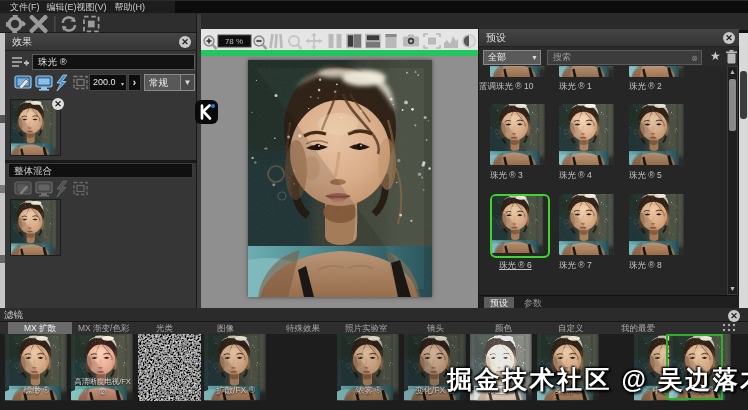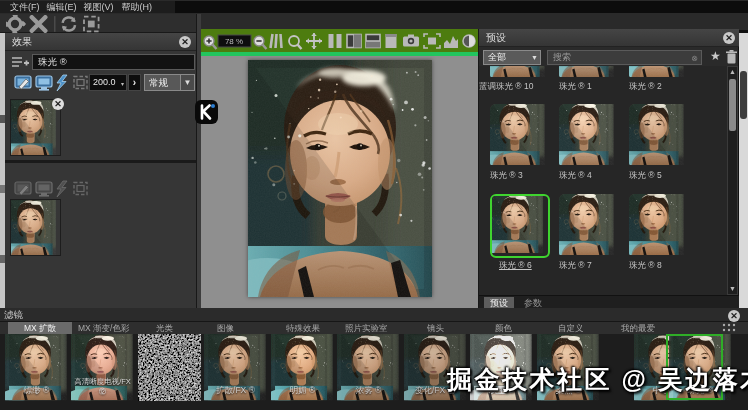--- a/index.html
+++ b/index.html
@@ -160,21 +160,21 @@
       </filter>
       <filter id="noiseF">
         <feTurbulence type="fractalNoise" baseFrequency="0.55" numOctaves="3" result="n"></feTurbulence>
  <feColorMatrix in="n" type="matrix" values="1.6 0 0 0 -0.55 1.6 0 0 0 -0.55 1.6 0 0 0 -0.55 0 0 0 0 1"></feColorMatrix>
 </filter>
 </defs>
 </svg>
 
 <div class="abs" style="left:0;top:0;width:748px;height:14px;background:#0c0c0c;border-top:1px solid #2a2a2a;"></div>
 <div class="abs" style="left:0;top:1px;width:175px;height:13px;background:#1d1d1d;color:#cccccc;font-size:9px;line-height:13px;">
- <span style="margin-left:10px">文件(F)</span><span style="margin-left:7px">编辑(E)</span><span style="margin-left:7px">视图(V)</span><span style="margin-left:8px">帮助(H)</span>
+ <span style="margin-left:10px">文件(F)</span><span style="margin-left:7px">编辑(E)</span><span style="">视图(V)</span><span style="margin-left:8px">帮助(H)</span>
 </div>
 
 <div class="abs" style="left:0;top:13px;width:748px;height:17px;background:#2a2a2a;"></div>
 
 <div class="abs" style="left:0;top:14px;width:196px;height:19px;background:#2e2e2e;border-bottom:1px solid #191919;">
  <svg class="abs" style="left:6px;top:1px" width="101" height="18" viewBox="0 0 90 16">
   <g fill="#9a9a9a" stroke="none">
    <g transform="translate(8,8)">
           <circle r="5.2" fill="none" stroke="#9a9a9a" stroke-width="3"></circle>
     <g fill="#9a9a9a">
@@ -247,20 +247,22 @@
  <div class="abs" style="left:175px;top:42px;width:14px;height:15px;background:#4a4a4a;border-left:1px solid #8a8a8a;color:#ddd;font-size:8px;text-align:center;line-height:15px;">▼</div>
 
  <div class="abs" style="left:5px;top:66px;width:51px;height:57px;overflow:hidden;border:1px solid #1d1d1d;">
   <svg width="51" height="57" viewBox="18 4 150 168" preserveAspectRatio="xMidYMid slice">
         <use href="#p"></use>
       </svg>
  </div>
  <div class="abs cx" style="left:47px;top:65px;background:#dedede;">✕</div>
 
  <div class="abs" style="left:0;top:127px;width:191px;height:3px;background:#1a1a1a;"></div>
+ <div class="abs" style="left:3px;top:130px;width:185px;height:15px;background:#101010;border:1px solid #3c3c3c;color:#cfcfcf;font-size:9.5px;line-height:13px;">
+  <span style="margin-left:5px">整体混合</span></div>
  <svg class="abs" style="left:9px;top:147px" width="75" height="18" viewBox="0 0 75 18">
   <g opacity="0.55">
    <rect x="1" y="2" width="16" height="12" rx="2" fill="#555" stroke="#8a8a8a" stroke-width="1.2"></rect>
    <rect x="3.5" y="4.5" width="11" height="7" fill="#777"></rect>
    <path d="M5,13 L12,5 L14.5,7.5 L7.5,15 Z" fill="#bbb" stroke="#555" stroke-width="0.7"></path>
    <rect x="22" y="2" width="16" height="11" rx="2" fill="#555" stroke="#9a9a9a" stroke-width="1.2"></rect>
    <rect x="24.5" y="4.5" width="11" height="6" fill="#8a8a8a"></rect>
    <rect x="27" y="13" width="6" height="2" fill="#9a9a9a"></rect>
         <rect x="25" y="15" width="10" height="1.6" fill="#9a9a9a"></rect>
    <path d="M49,1 L43,9 L47,9 L43,17 L52,7.5 L48,7.5 L53,1 Z" fill="#666" stroke="#999" stroke-width="0.8"></path>
@@ -273,21 +275,21 @@
 
  <div class="abs" style="left:5px;top:166px;width:51px;height:57px;overflow:hidden;border:1px solid #1d1d1d;">
   <svg width="51" height="57" viewBox="18 4 150 168" preserveAspectRatio="xMidYMid slice">
         <use href="#p"></use>
       </svg>
  </div>
 </div>
 
 <div class="abs" style="left:196px;top:14px;width:5px;height:294px;background:#3d3d3d;border-left:1px solid #181818;"></div>
 
-<div class="abs" style="left:201px;top:29px;width:277px;height:27px;background:#4d7c0f;border-bottom:4px solid #22c55e;">
+<div class="abs" style="left:201px;top:29px;width:277px;height:27px;background:#e5e5e5;border-bottom:6px solid #22c55e;">
  <svg class="abs" style="left:0;top:3px" width="277" height="22" viewBox="0 0 277 22">
   <g stroke="#cfcfcf" fill="none" stroke-width="1.8">
    <g transform="translate(8,9)">
           <circle r="5" fill="#ddd" stroke="#888" stroke-width="1.4"></circle>
           <path d="M-2.6,0 h5.2 M0,-2.6 v5.2" stroke="#333" stroke-width="1.6"></path>
           <path d="M3.6,3.6 L7.5,8" stroke="#999" stroke-width="2.4"></path>
         </g>
    <rect x="17" y="3" width="33" height="12" fill="#0e0e0e" stroke="#4a4a4a" stroke-width="1"></rect>
    <text x="33" y="12" fill="#bbbbbb" font-size="8" text-anchor="middle" stroke="none" font-family="Liberation Sans">78 %</text>
    <g transform="translate(58,9)">
@@ -467,23 +469,20 @@
       </svg><span>缥缈 ®</span></div>
  <div class="film" style="left:71px;filter:hue-rotate(-12deg) brightness(1.04)"><svg width="63" height="67" viewBox="4 2 176 186" preserveAspectRatio="xMidYMid slice">
         <use href="#p"></use>
       </svg><span style="font-size:7.5px">高清晰度电视/FX<br>⑫</span></div>
  <div class="film" style="left:138px;"><svg width="63" height="67">
         <rect width="63" height="67" fill="#585858" filter="url(#noiseF)"></rect>
       </svg><span>扩散</span></div>
  <div class="film" style="left:204px;filter:brightness(0.95)"><svg width="63" height="67" viewBox="4 2 176 186" preserveAspectRatio="xMidYMid slice">
         <use href="#p"></use>
       </svg><span>扩散/FX ®</span></div>
- <div class="film" style="left:271px;filter:saturate(1.15) brightness(1.02)"><svg width="63" height="67" viewBox="4 2 176 186" preserveAspectRatio="xMidYMid slice">
-        <use href="#p"></use>
-      </svg><span>明媚 ®</span></div>
  <div class="film" style="left:337px;filter:brightness(0.92)"><svg width="63" height="67" viewBox="4 2 176 186" preserveAspectRatio="xMidYMid slice">
         <use href="#p"></use>
       </svg><span>浓雾 ®</span></div>
  <div class="film" style="left:404px;filter:brightness(0.88) saturate(0.9)"><svg width="63" height="67" viewBox="4 2 176 186" preserveAspectRatio="xMidYMid slice">
         <use href="#p"></use>
       </svg><span>变化/FX ⑫</span></div>
  <div class="film" style="left:470px;filter:brightness(1.75) saturate(0.45) contrast(0.82)"><svg width="63" height="67" viewBox="4 2 176 186" preserveAspectRatio="xMidYMid slice">
         <use href="#p"></use>
       </svg><span>双重 ®</span></div>
  <div class="film" style="left:537px;"><svg width="63" height="67" viewBox="4 2 176 186" preserveAspectRatio="xMidYMid slice">

